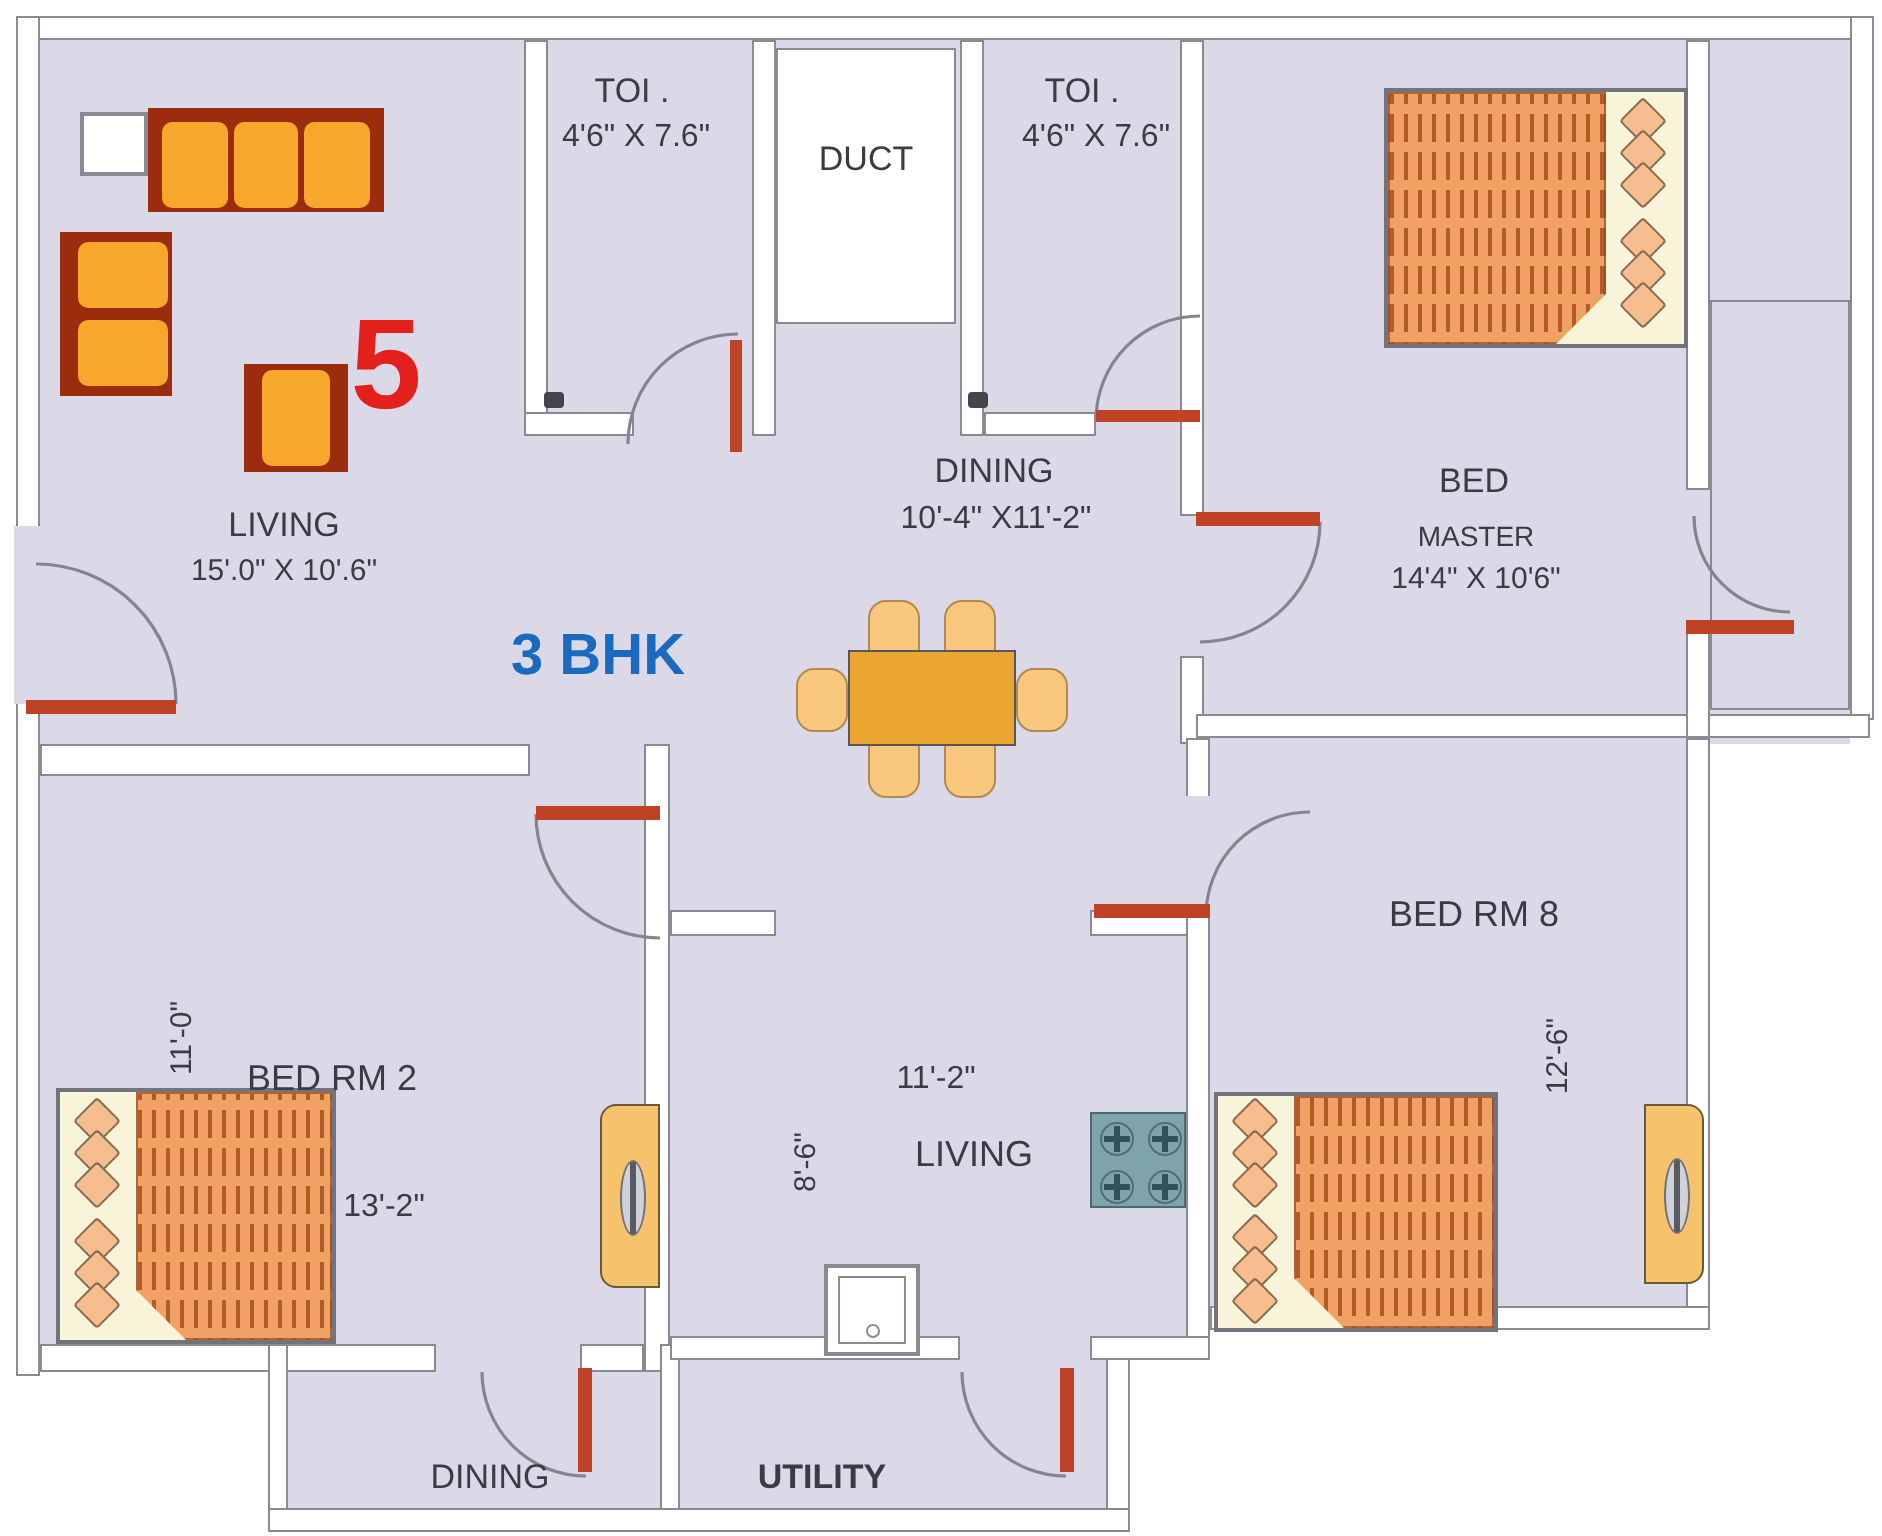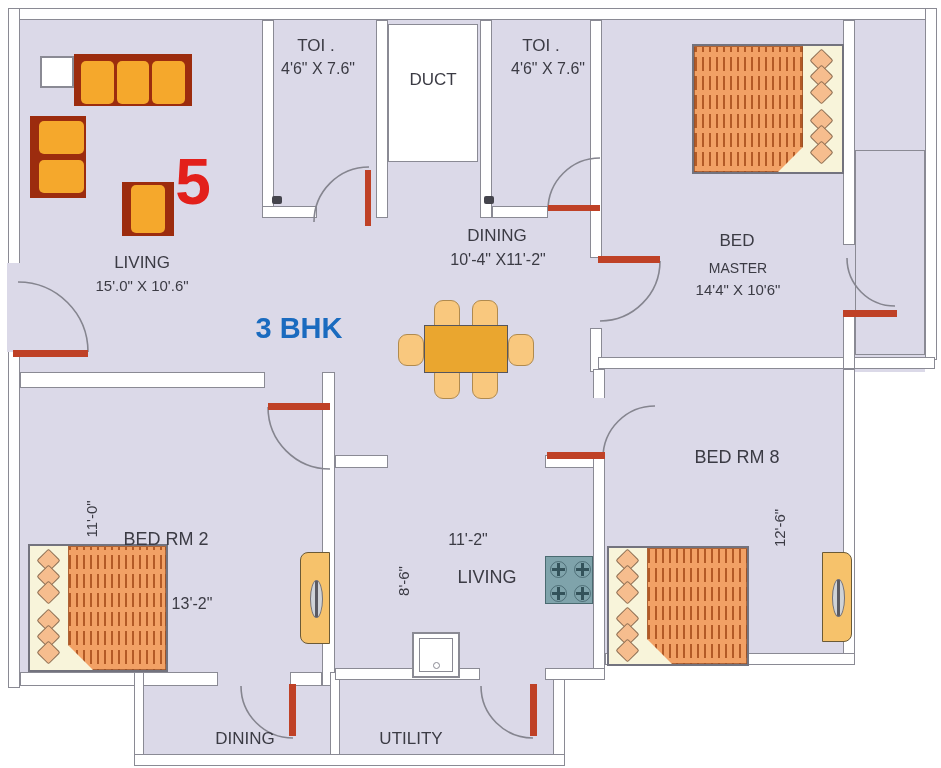--- a/index.html
+++ b/index.html
@@ -214,15 +214,15 @@
   <div class="lbl" style="left:192px;top:595px;font-size:16px;">13'-2"</div>
 
   <div class="lbl" style="left:737px;top:447px;font-size:18px;">BED RM 8</div>
   <div class="vlbl" style="left:779px;top:528px;font-size:15px;">12'-6"</div>
 
   <div class="lbl" style="left:468px;top:531px;font-size:16px;">11'-2"</div>
   <div class="lbl" style="left:487px;top:567px;font-size:18px;">LIVING</div>
   <div class="vlbl" style="left:403px;top:581px;font-size:15px;">8'-6"</div>
 
   <div class="lbl" style="left:245px;top:729px;font-size:17px;">DINING</div>
-  <div class="lbl" style="left:411px;top:729px;font-size:17px;">UTILITY</div>
+  <div class="lbl" style="left:411px;top:729px;font-size:17px;font-weight:bold;">UTILITY</div>
 
 </div>
 
 </body></html>

